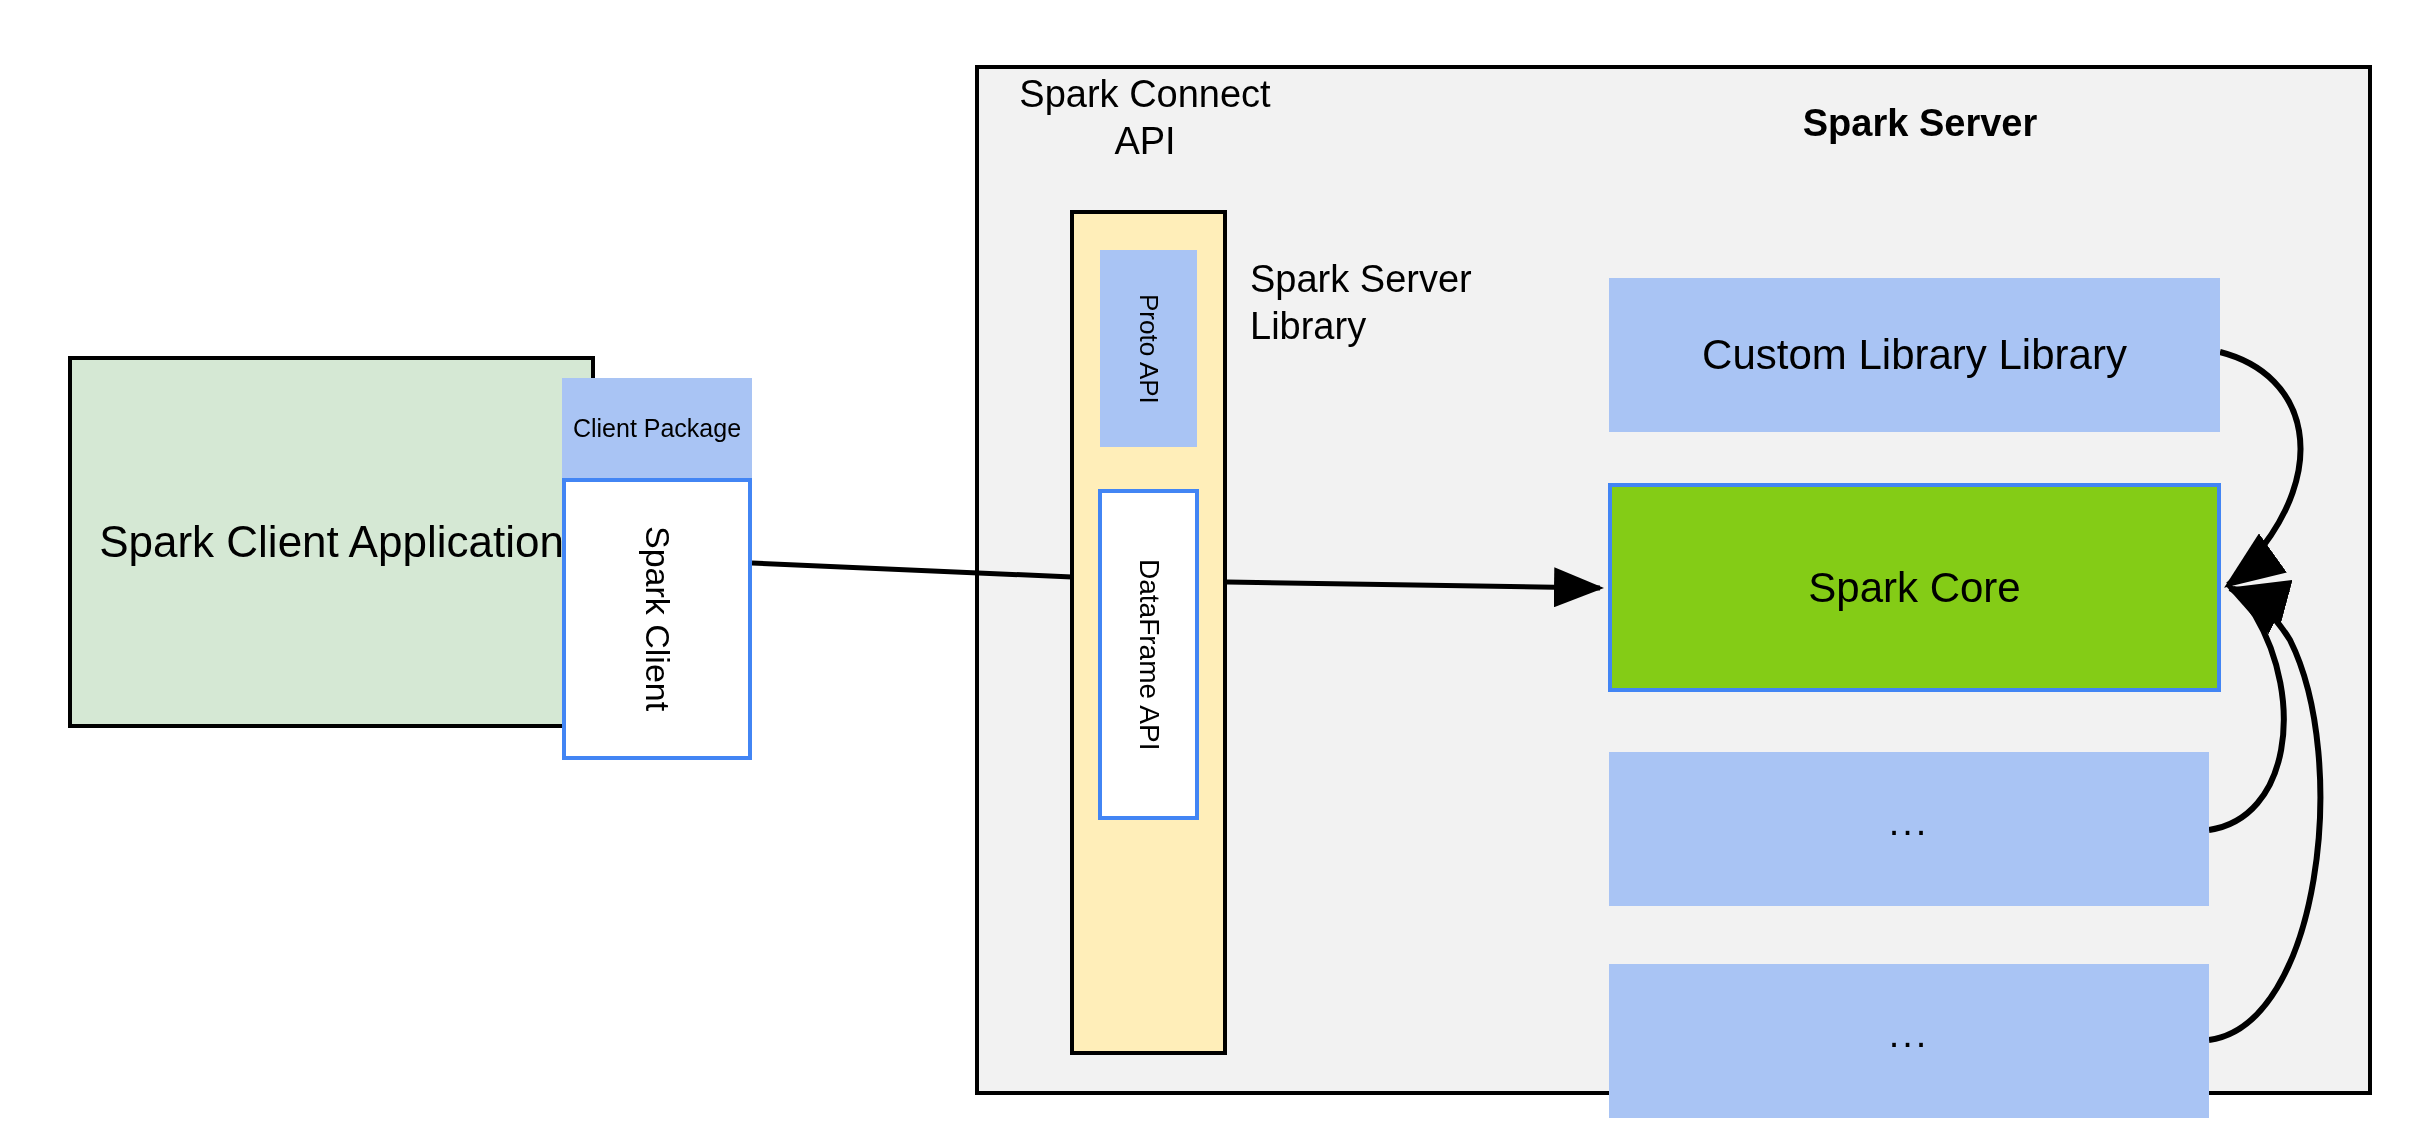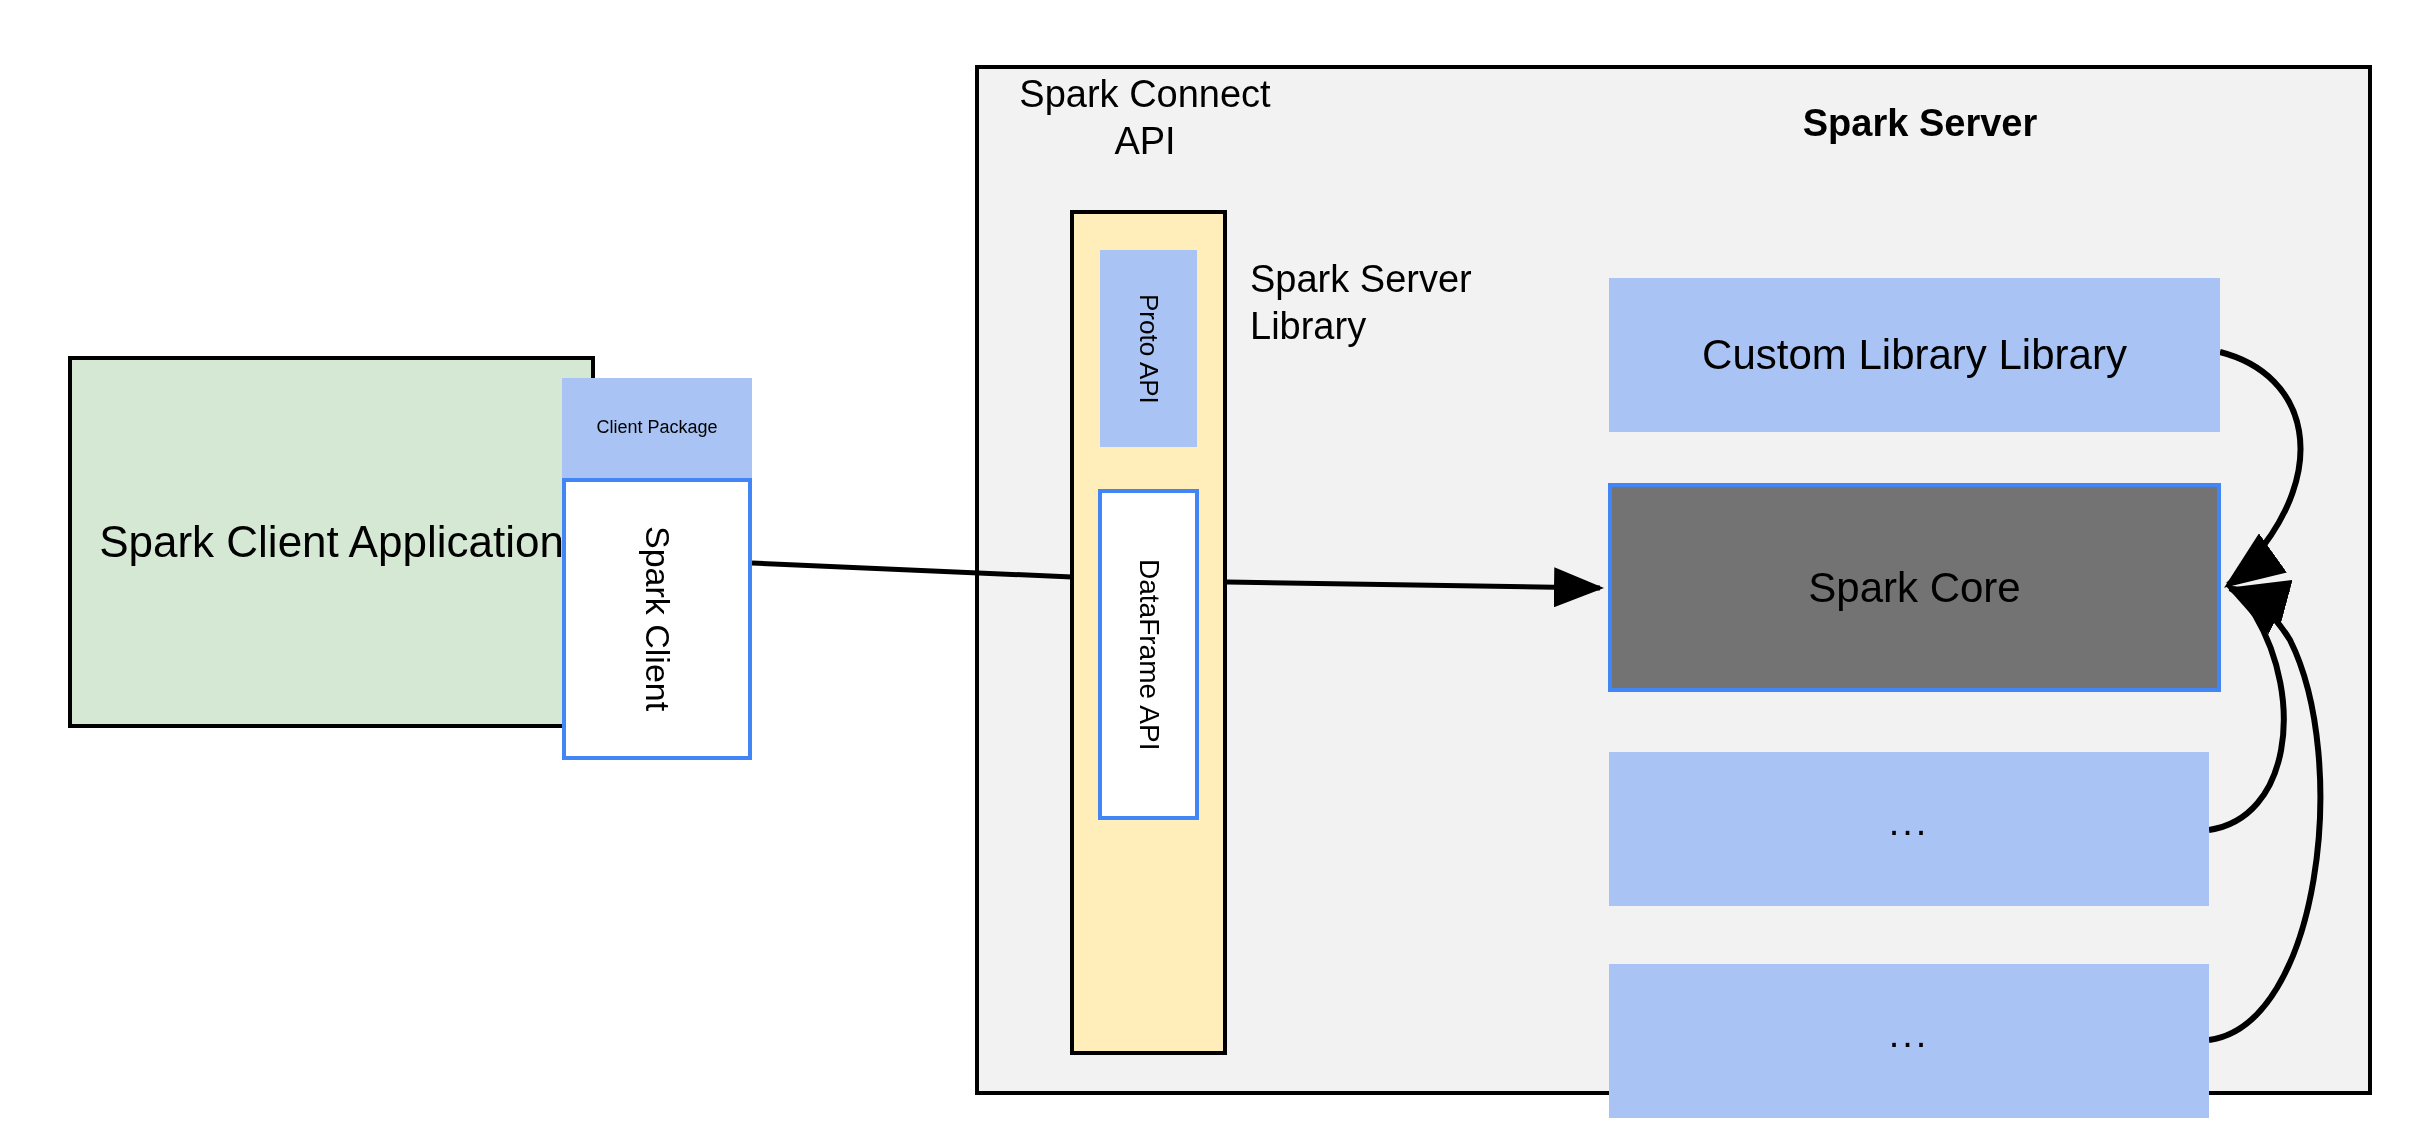--- a/index.html
+++ b/index.html
@@ -53,21 +53,21 @@
 
   #client-package-box {
     left: 562px;
     top: 378px;
     width: 190px;
     height: 100px;
     background: #a9c4f4;
     border: 2px solid #a9c4f4;
   }
   #client-package-label {
-    font-size: 18px;
+    font-size: 25px;
     line-height: 1.2;
   }
 
   #spark-client-box {
     left: 562px;
     top: 478px;
     width: 190px;
     height: 282px;
     background: #ffffff;
     border: 4px solid #4285f4;
@@ -164,21 +164,21 @@
   }
   #custom-library-plugin-label {
     font-size: 42px;
   }
 
   #spark-core-box {
     left: 1608px;
     top: 483px;
     width: 613px;
     height: 209px;
-    background: #737373;
+    background: #84cc16;
     border: 4px solid #4285f4;
   }
   #spark-core-label {
     font-size: 42px;
   }
 
   #etc-box-1 {
     left: 1609px;
     top: 752px;
     width: 600px;

